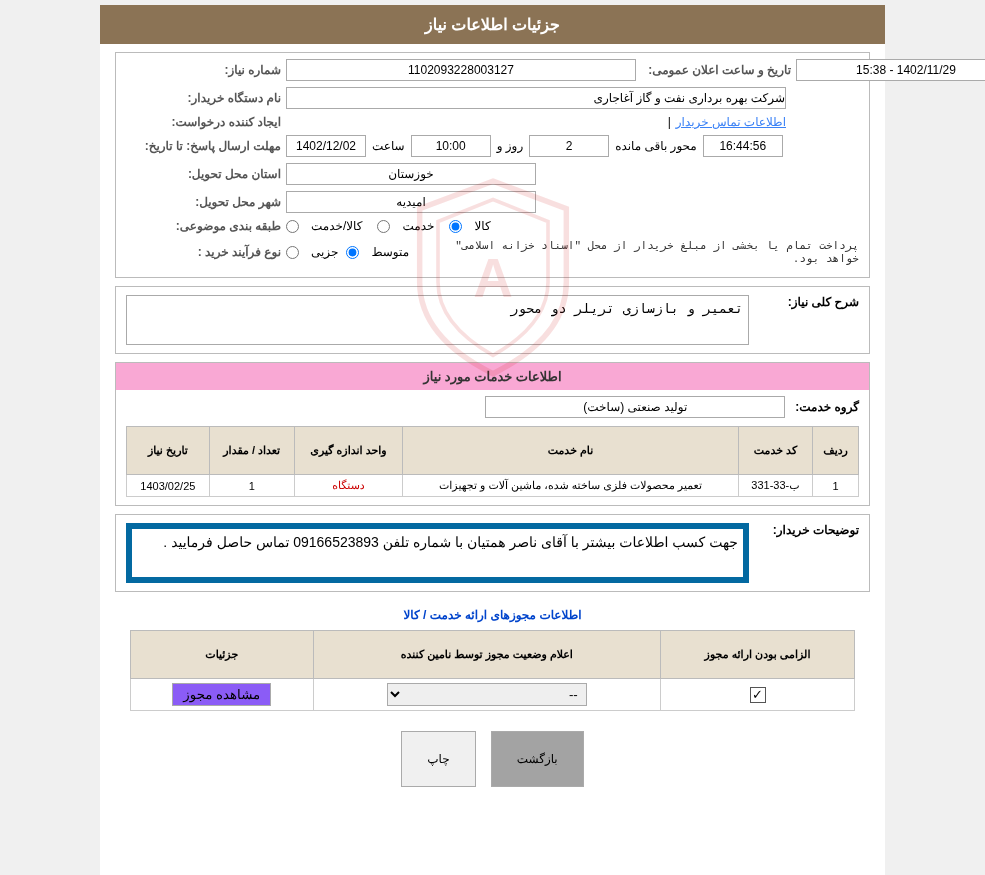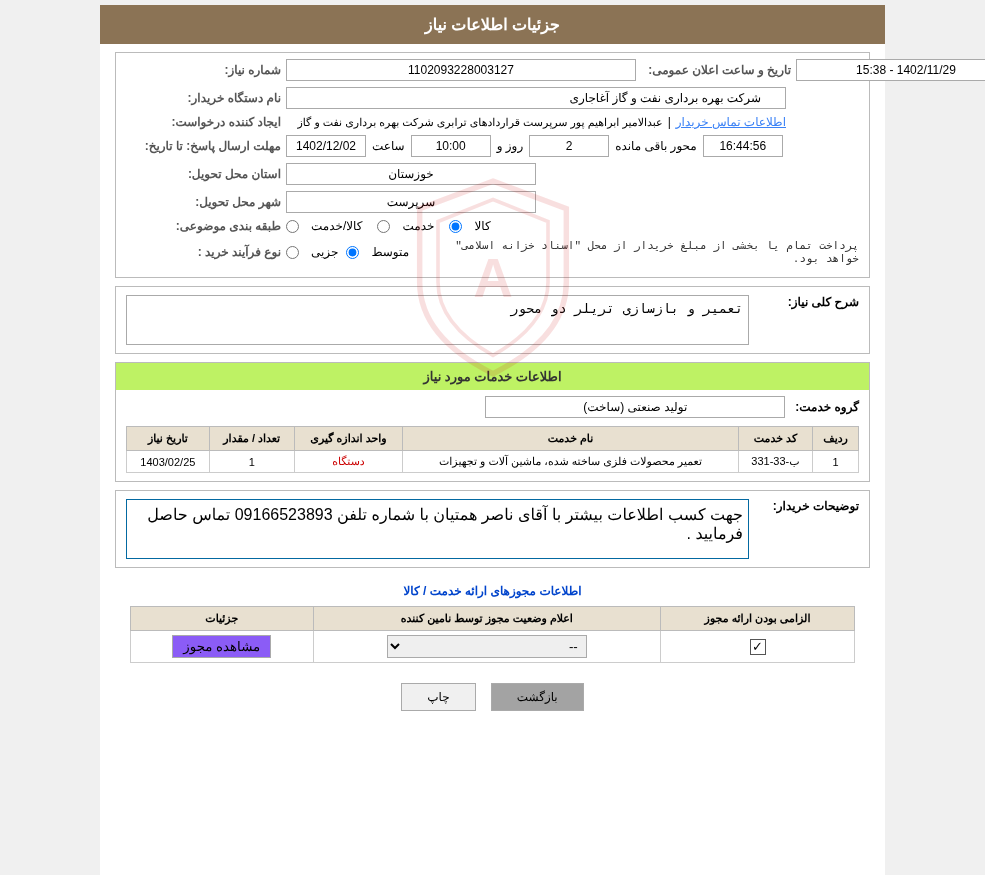--- a/index.html
+++ b/index.html
@@ -76,40 +76,40 @@
       width: 100%;
       min-height: 50px;
       border: 1px solid #aaa;
       padding: 5px;
       resize: none;
       background: #fff;
       text-align: right;
       direction: rtl;
     }
     .sub-section-header {
-      background: #bef264;
+      background: #f9a8d4;
       color: #333;
       padding: 6px 10px;
       font-weight: bold;
       font-size: 13px;
       text-align: center;
       margin-bottom: 6px;
     }
     .table-container {
       margin: 0 10px 8px 10px;
     }
     table {
       width: 100%;
       border-collapse: collapse;
       font-size: 11px;
     }
     table th {
       background: #e8e0d0;
       border: 1px solid #bbb;
-      padding: 5px 6px;
+      padding: 17px 6px;
       text-align: center;
       font-weight: bold;
     }
     table td {
       border: 1px solid #ccc;
       padding: 4px 6px;
       text-align: center;
       background: #fff;
     }
     .buyer-notes {
@@ -128,21 +128,21 @@
     .license-table-container {
       margin: 0 15px 8px 15px;
     }
     .btn-row {
       display: flex;
       justify-content: center;
       gap: 15px;
       margin: 20px 0;
     }
     .btn {
-      padding: 6px 25px;
+      padding: 20px 25px;
       border: 1px solid #aaa;
       cursor: pointer;
       font-size: 12px;
       background: #f5f5f5;
     }
     .btn-print {
       background: #f0f0f0;
     }
     .btn-back {
       background: #a3a3a3;
@@ -179,29 +179,28 @@
     <div style="margin: 8px 15px; border: 1px solid #bbb; padding: 6px 10px; background:#fff;">
       <div class="info-row">
         <div class="info-value" style="min-width:220px;">1402/11/29 - 15:38</div>
         <div class="info-label">تاریخ و ساعت اعلان عمومی:</div>
         <div style="width:30px;"></div>
         <div class="info-value wide">1102093228003127</div>
         <div class="info-label">شماره نیاز:</div>
       </div>
 
       <div class="info-row">
-        <div class="info-value wide" style="min-width:500px; text-align:right; padding-right:24px;">شرکت بهره برداری نفت و گاز آغاجاری</div>
+        <div class="info-value wide" style="min-width:500px; text-align:right; padding-right:0;">شرکت بهره برداری نفت و گاز آغاجاری</div>
         <div class="info-label">نام دستگاه خریدار:</div>
       </div>
 
       <div class="info-row">
         <div style="display:flex; align-items:center; min-width:500px;">
           <span class="blue-link">اطلاعات تماس خریدار</span>
           <span style="margin:0 5px;">|</span>
-          <span style="font-size:11px;">عبدالامیر ابراهیم پور سرپرست قراردادهای ترابری شرکت بهره برداری نفت و گاز</span>
         </div>
         <div class="info-label">ایجاد کننده درخواست:</div>
       </div>
 
       <div class="info-row">
         <div style="display:flex; align-items:center; gap:6px; direction:rtl;">
           <div class="small-box">16:44:56</div>
           <span>محور باقی مانده</span>
           <div class="small-box">2</div>
           <span>روز و</span>
@@ -211,21 +210,21 @@
         </div>
         <div class="info-label">مهلت ارسال پاسخ: تا تاریخ:</div>
       </div>
 
       <div class="info-row">
         <div class="info-value medium">خوزستان</div>
         <div class="info-label">استان محل تحویل:</div>
       </div>
 
       <div class="info-row">
-        <div class="info-value medium">سرپرست</div>
+        <div class="info-value medium">امیدیه</div>
         <div class="info-label">شهر محل تحویل:</div>
       </div>
 
       <div class="info-row">
         <div style="display:flex; align-items:center; gap:15px; direction:rtl;">
           <div class="radio-item">
             <span>کالا</span>
             <input type="radio" name="category" checked="" style="">
           </div>
           <div class="radio-item">
@@ -292,21 +291,21 @@
       <td>1403/02/25</td>
     </tr>
             </tbody>
         </table>
       </div>
     </div>
 
     <div class="buyer-notes" style="margin: 8px 15px;">
       <div style="border:1px solid #bbb; background:#fff; width:100%; display:flex; align-items:flex-start; gap:10px; direction:rtl; padding:8px 10px;">
         <div style="font-weight:bold; min-width:100px;">توضیحات خریدار:</div>
-        <div style="flex:1; border:1px solid #0369a1; min-height:60px; padding:5px; background:#fff; font-size:16px; text-align:right;">جهت کسب اطلاعات بیشتر با آقای ناصر همتیان با شماره تلفن 09166523893 تماس حاصل فرمایید .</div>
+        <div style="flex:1; border:6px solid #0369a1; min-height:60px; padding:5px; background:#fff; font-size:14px; text-align:right;">جهت کسب اطلاعات بیشتر با آقای ناصر همتیان با شماره تلفن 09166523893 تماس حاصل فرمایید .</div>
       </div>
     </div>
 
     <div style="margin: 8px 15px;">
       <div class="license-section-header">اطلاعات مجوزهای ارائه خدمت / کالا</div>
       <div class="license-table-container">
         <table>
           <thead>
             <tr>
               <th>الزامی بودن ارائه مجوز</th>

